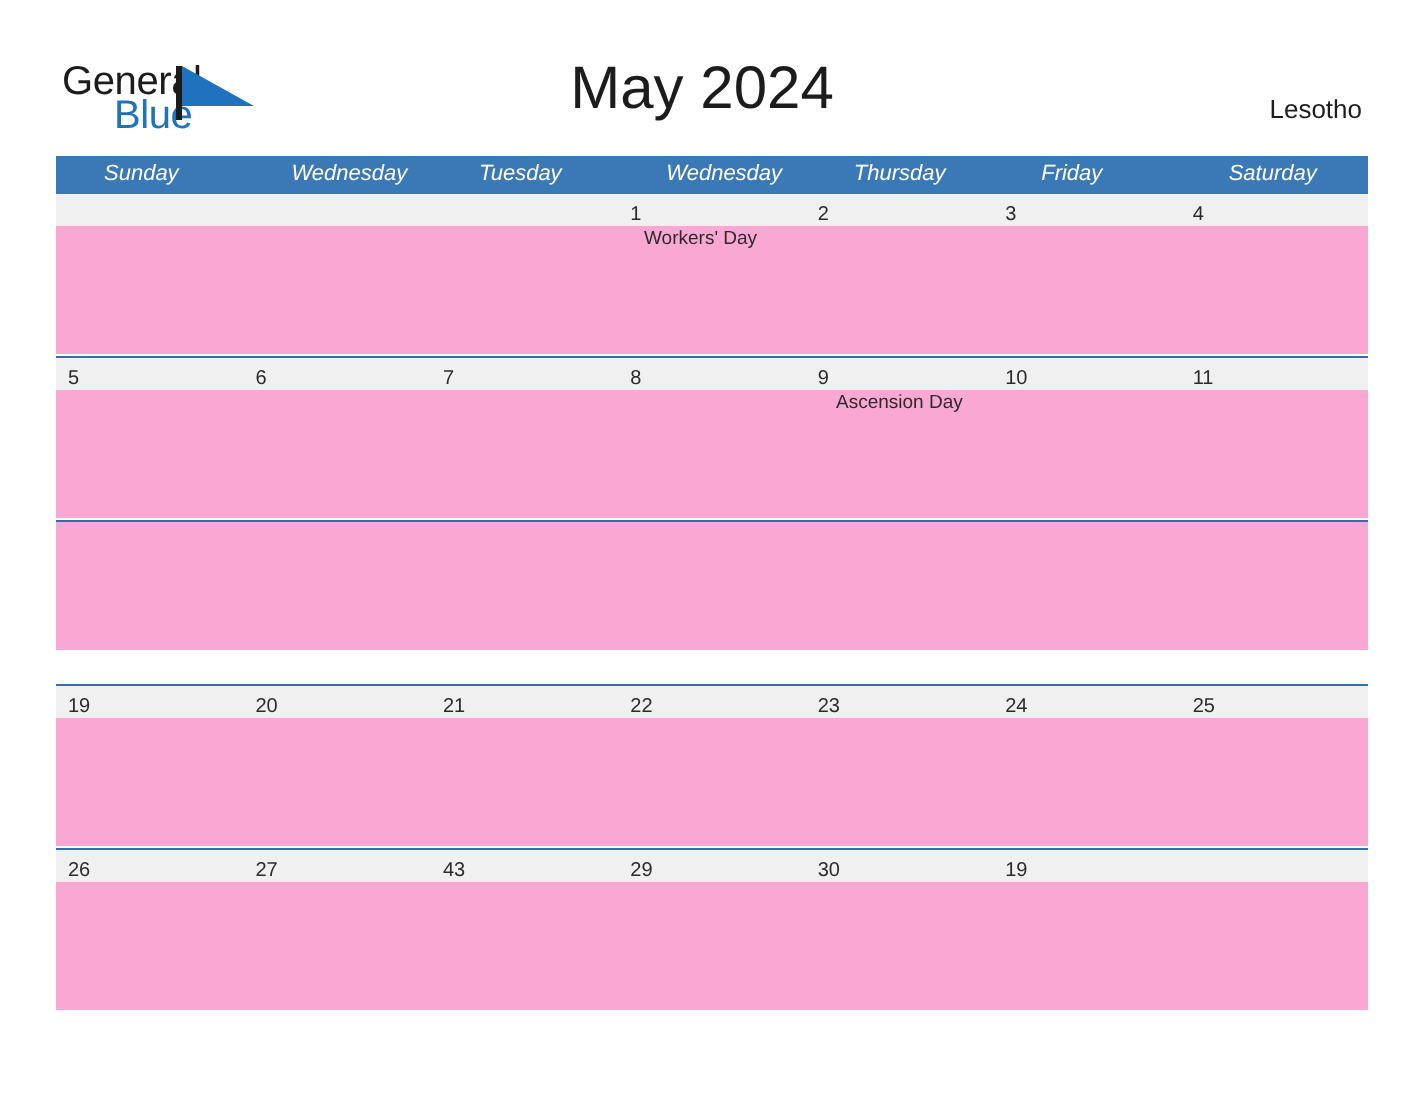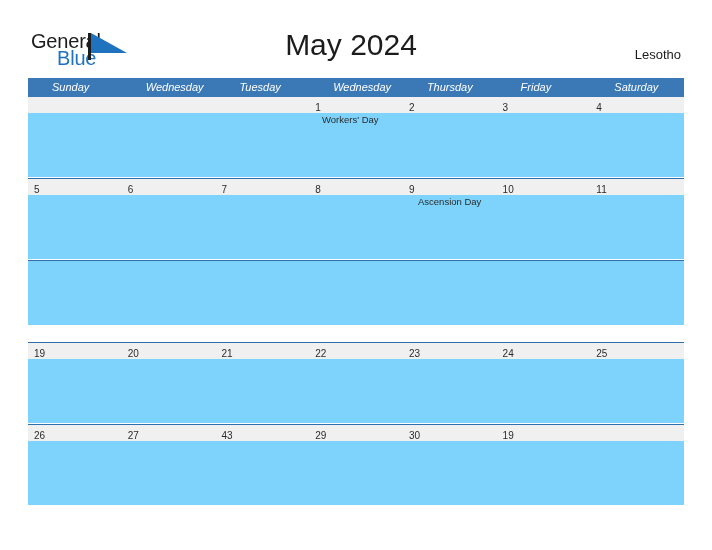--- a/index.html
+++ b/index.html
@@ -127,21 +127,21 @@
     border-top: none;
   }
   .week-row .daynum-strip {
     display: flex;
     height: 16px;
     background: #f0f0f0;
   }
   .week-row .body-strip {
     display: flex;
     height: 64px;
-    background: #7dd3fc;
+    background: #f9a8d4;
     gap: 16px;
   }
   .daycol {
     flex: 1 1 0;
     box-sizing: border-box;
     padding-left: 6px;
   }
   .daynum {
     font-size: 10px;
     color: #2b2b2b;

